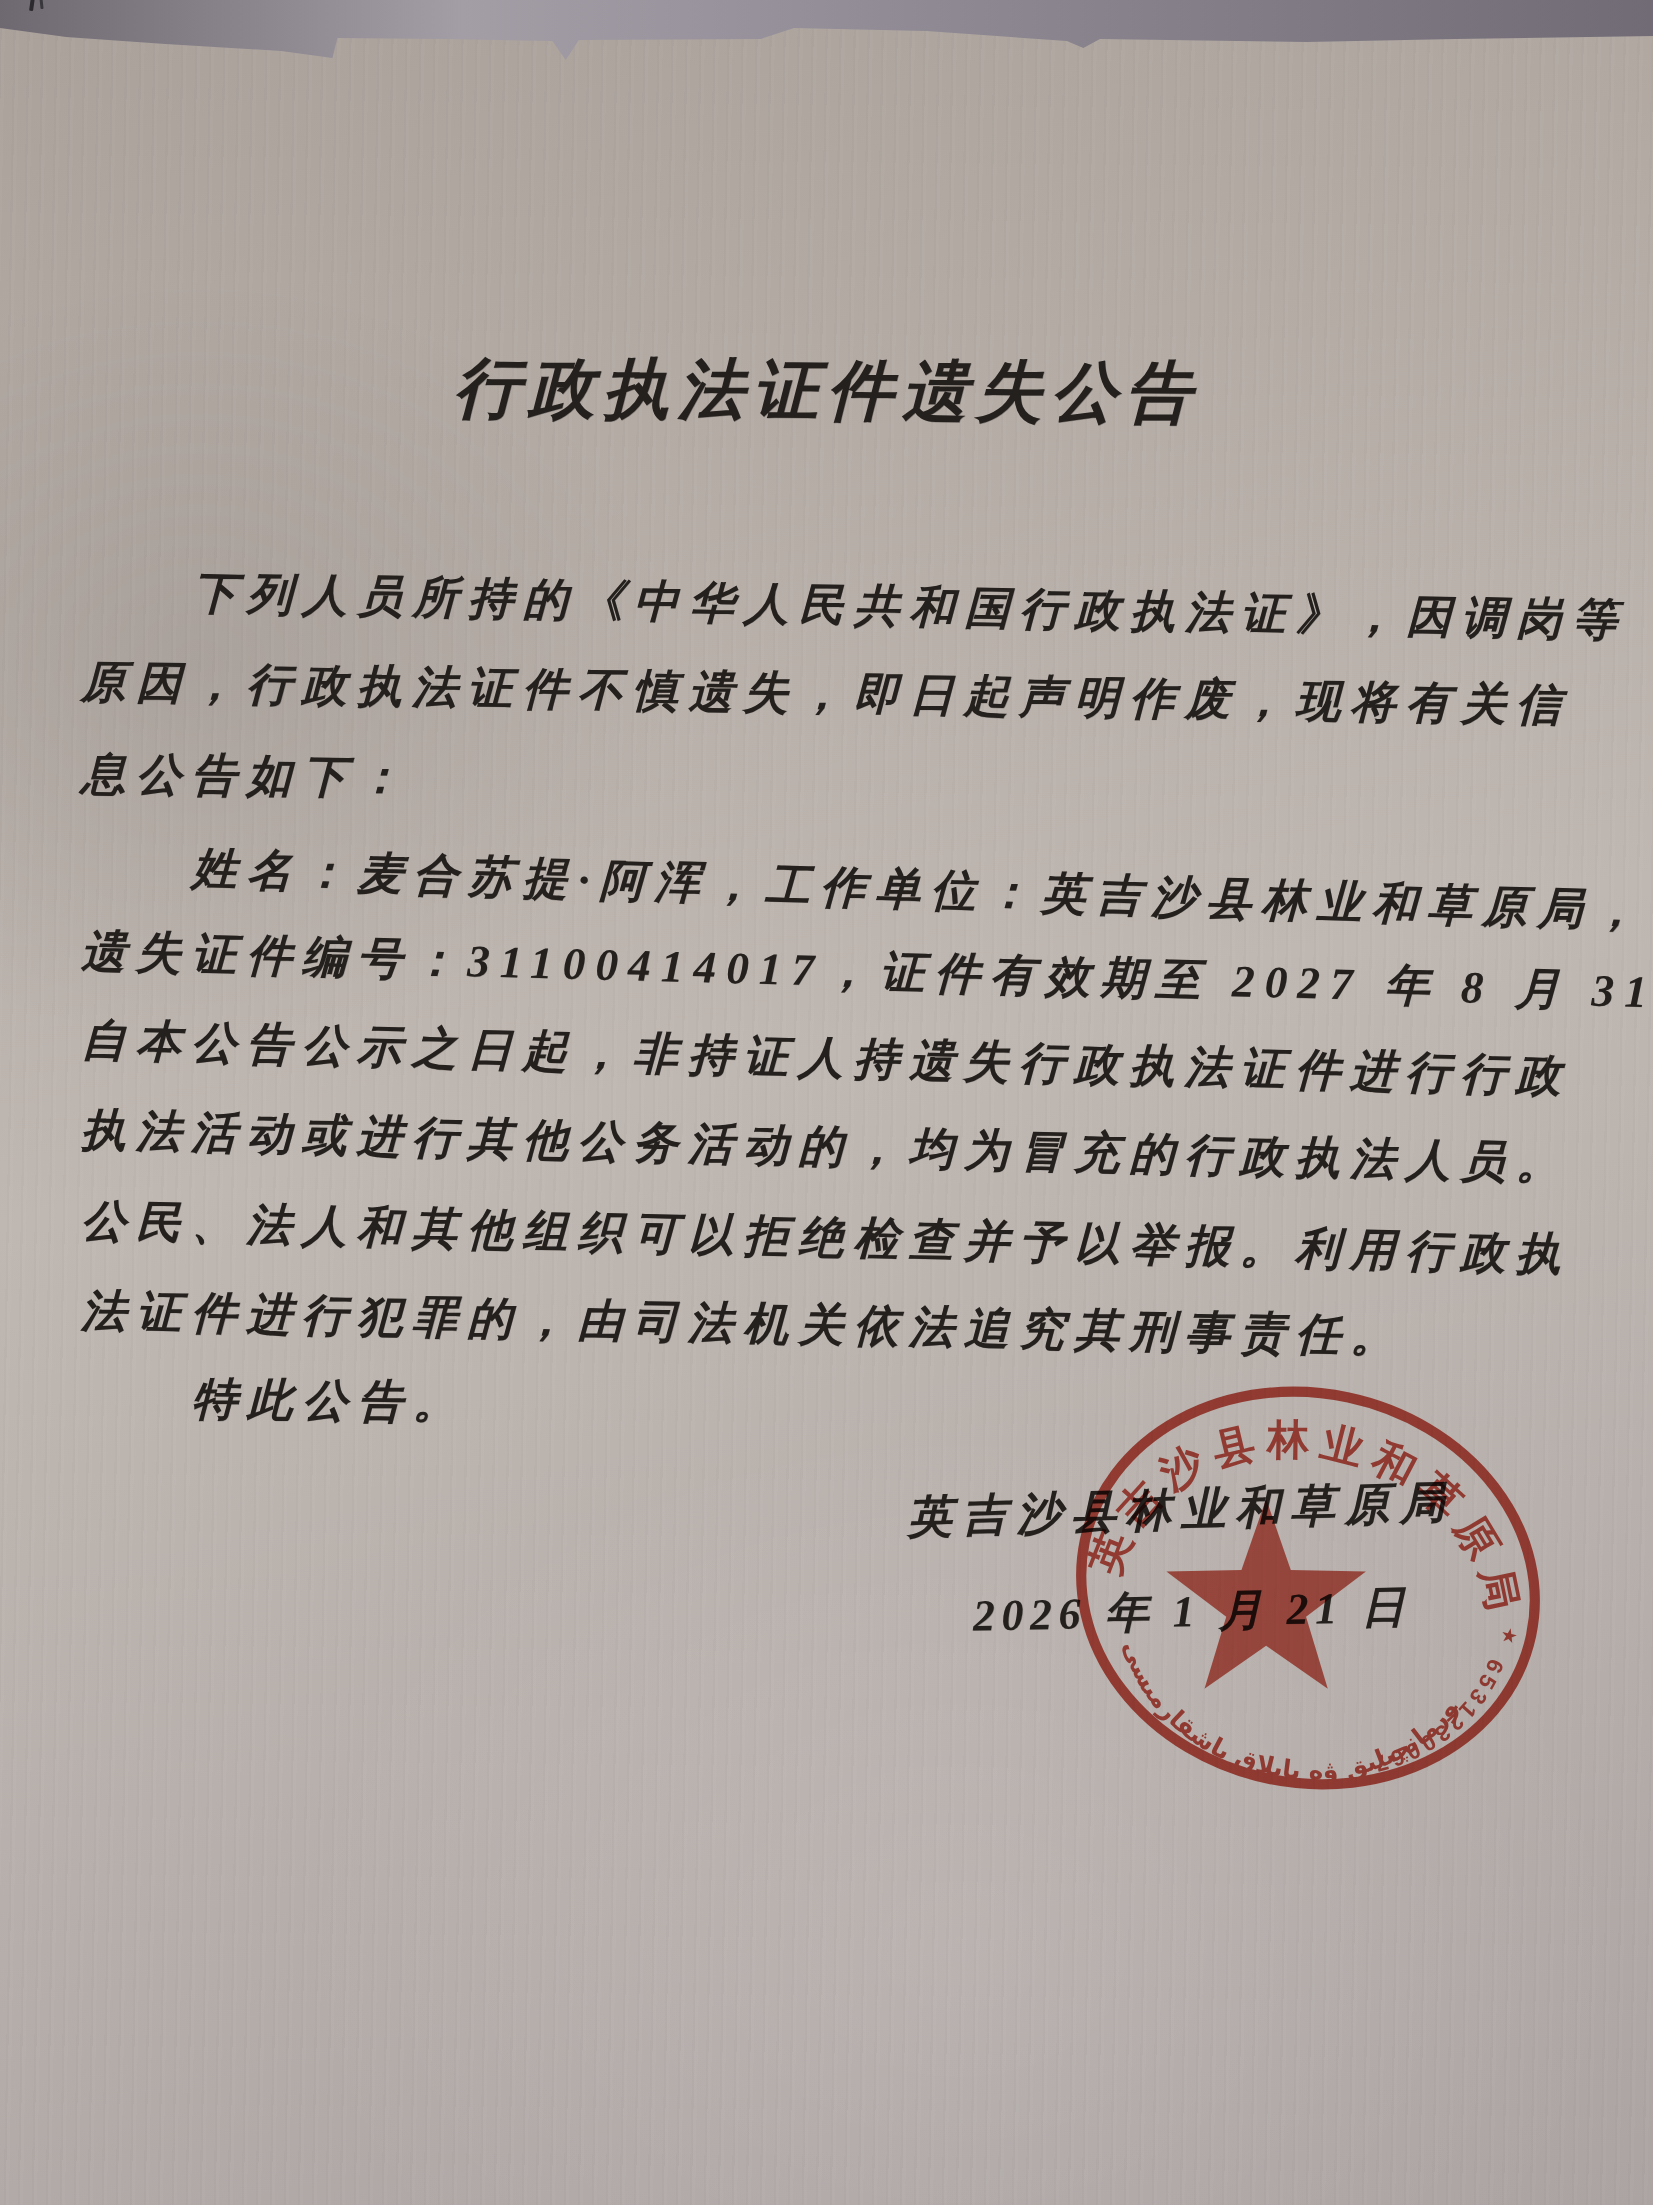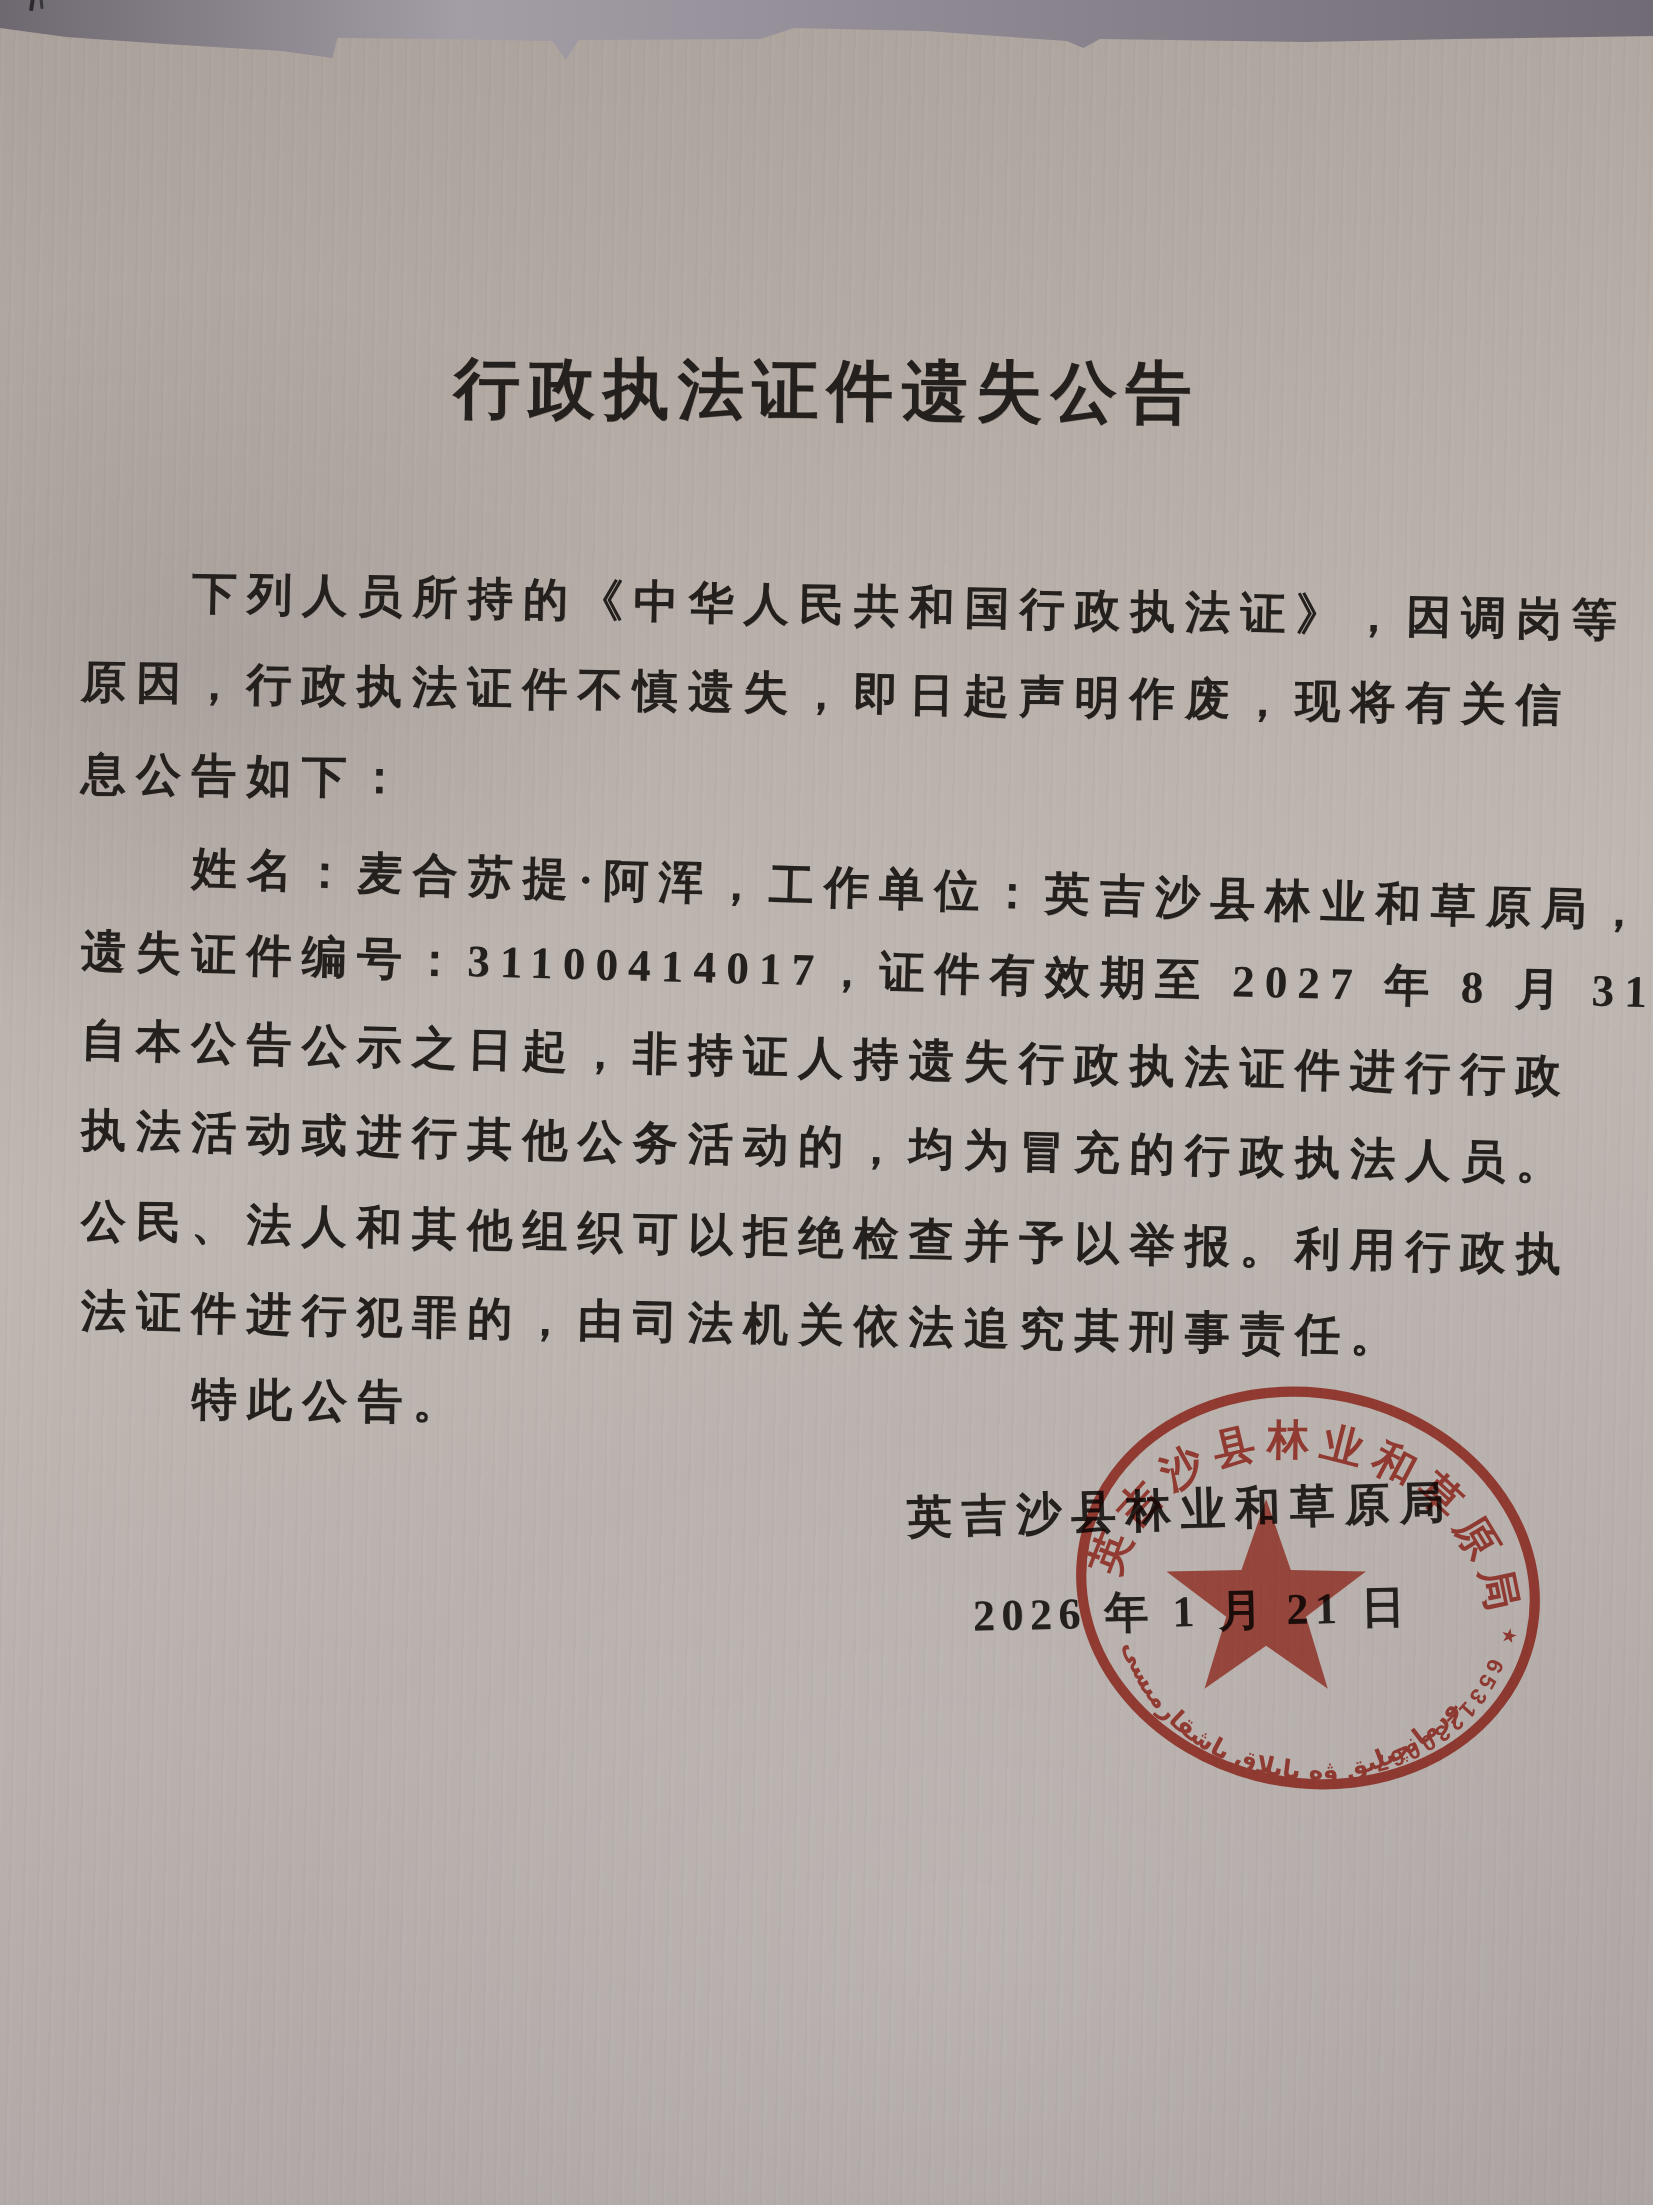--- a/index.html
+++ b/index.html
@@ -26,21 +26,21 @@
     background:repeating-linear-gradient(91deg,
       rgba(0,0,0,0.016) 0 2.2px, rgba(255,255,255,0.022) 2.2px 5.4px, rgba(0,0,0,0) 5.4px 14px);
   }
   .debris{ 
     position:absolute;left:30px;top:-3.2px;width:4.3px;height:14px;
     background:#2c2a2e;transform:rotate(8deg);border-radius:1.1px;
   }
   .debris2{position:absolute;left:40px;top:-2.2px;width:2.7px;height:10.8px;
     background:#3a373c;transform:rotate(-6deg);border-radius:1.1px;}
   
-  .doc{position:absolute;inset:0;color:#24201d;}
+  .doc{position:absolute;inset:0;color:#24201d;font-style:italic;}
   .title{
     position:absolute;left:0;right:0;top:346px;text-align:center;
     font-size:66px;font-weight:700;letter-spacing:8.6px;
     transform:rotate(0.4deg);
     text-shadow:0.5px 0.5px 0 rgba(36,32,29,0.35);
   }
   .line{
     position:absolute;left:81px;width:1518px;
     font-size:45px;font-weight:600;letter-spacing:10.2px;line-height:65px;
     transform-origin:left center;

